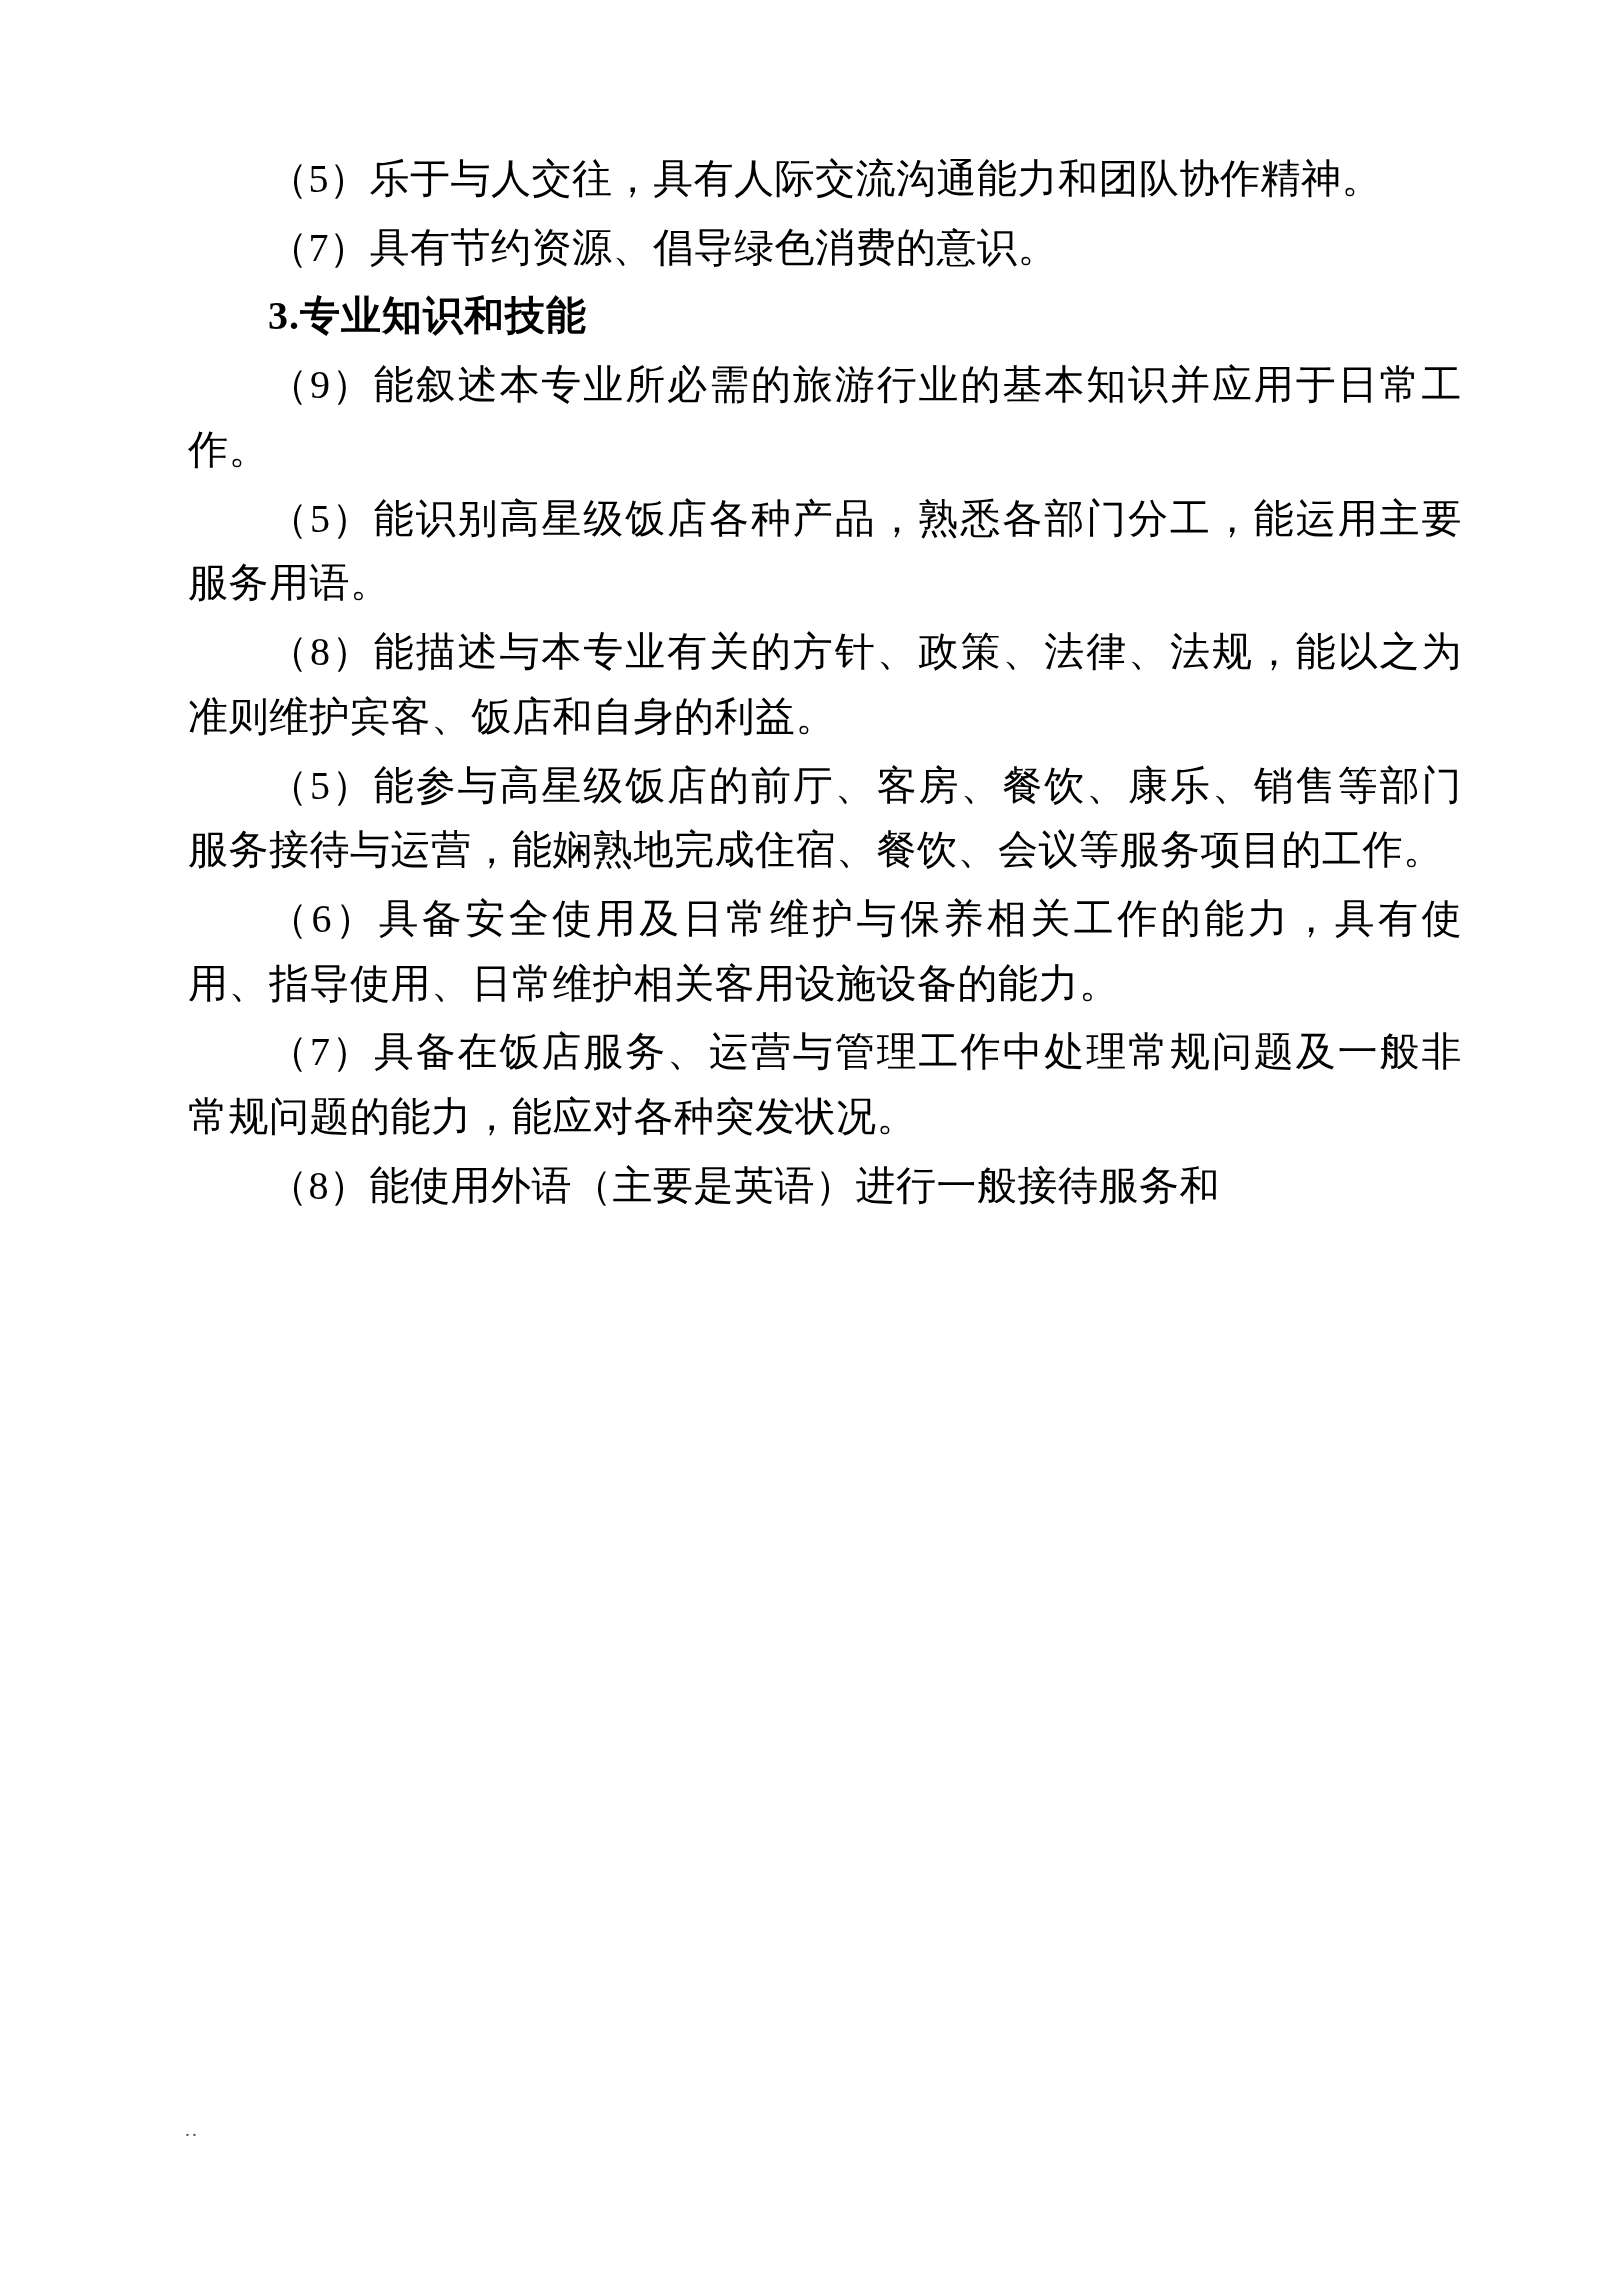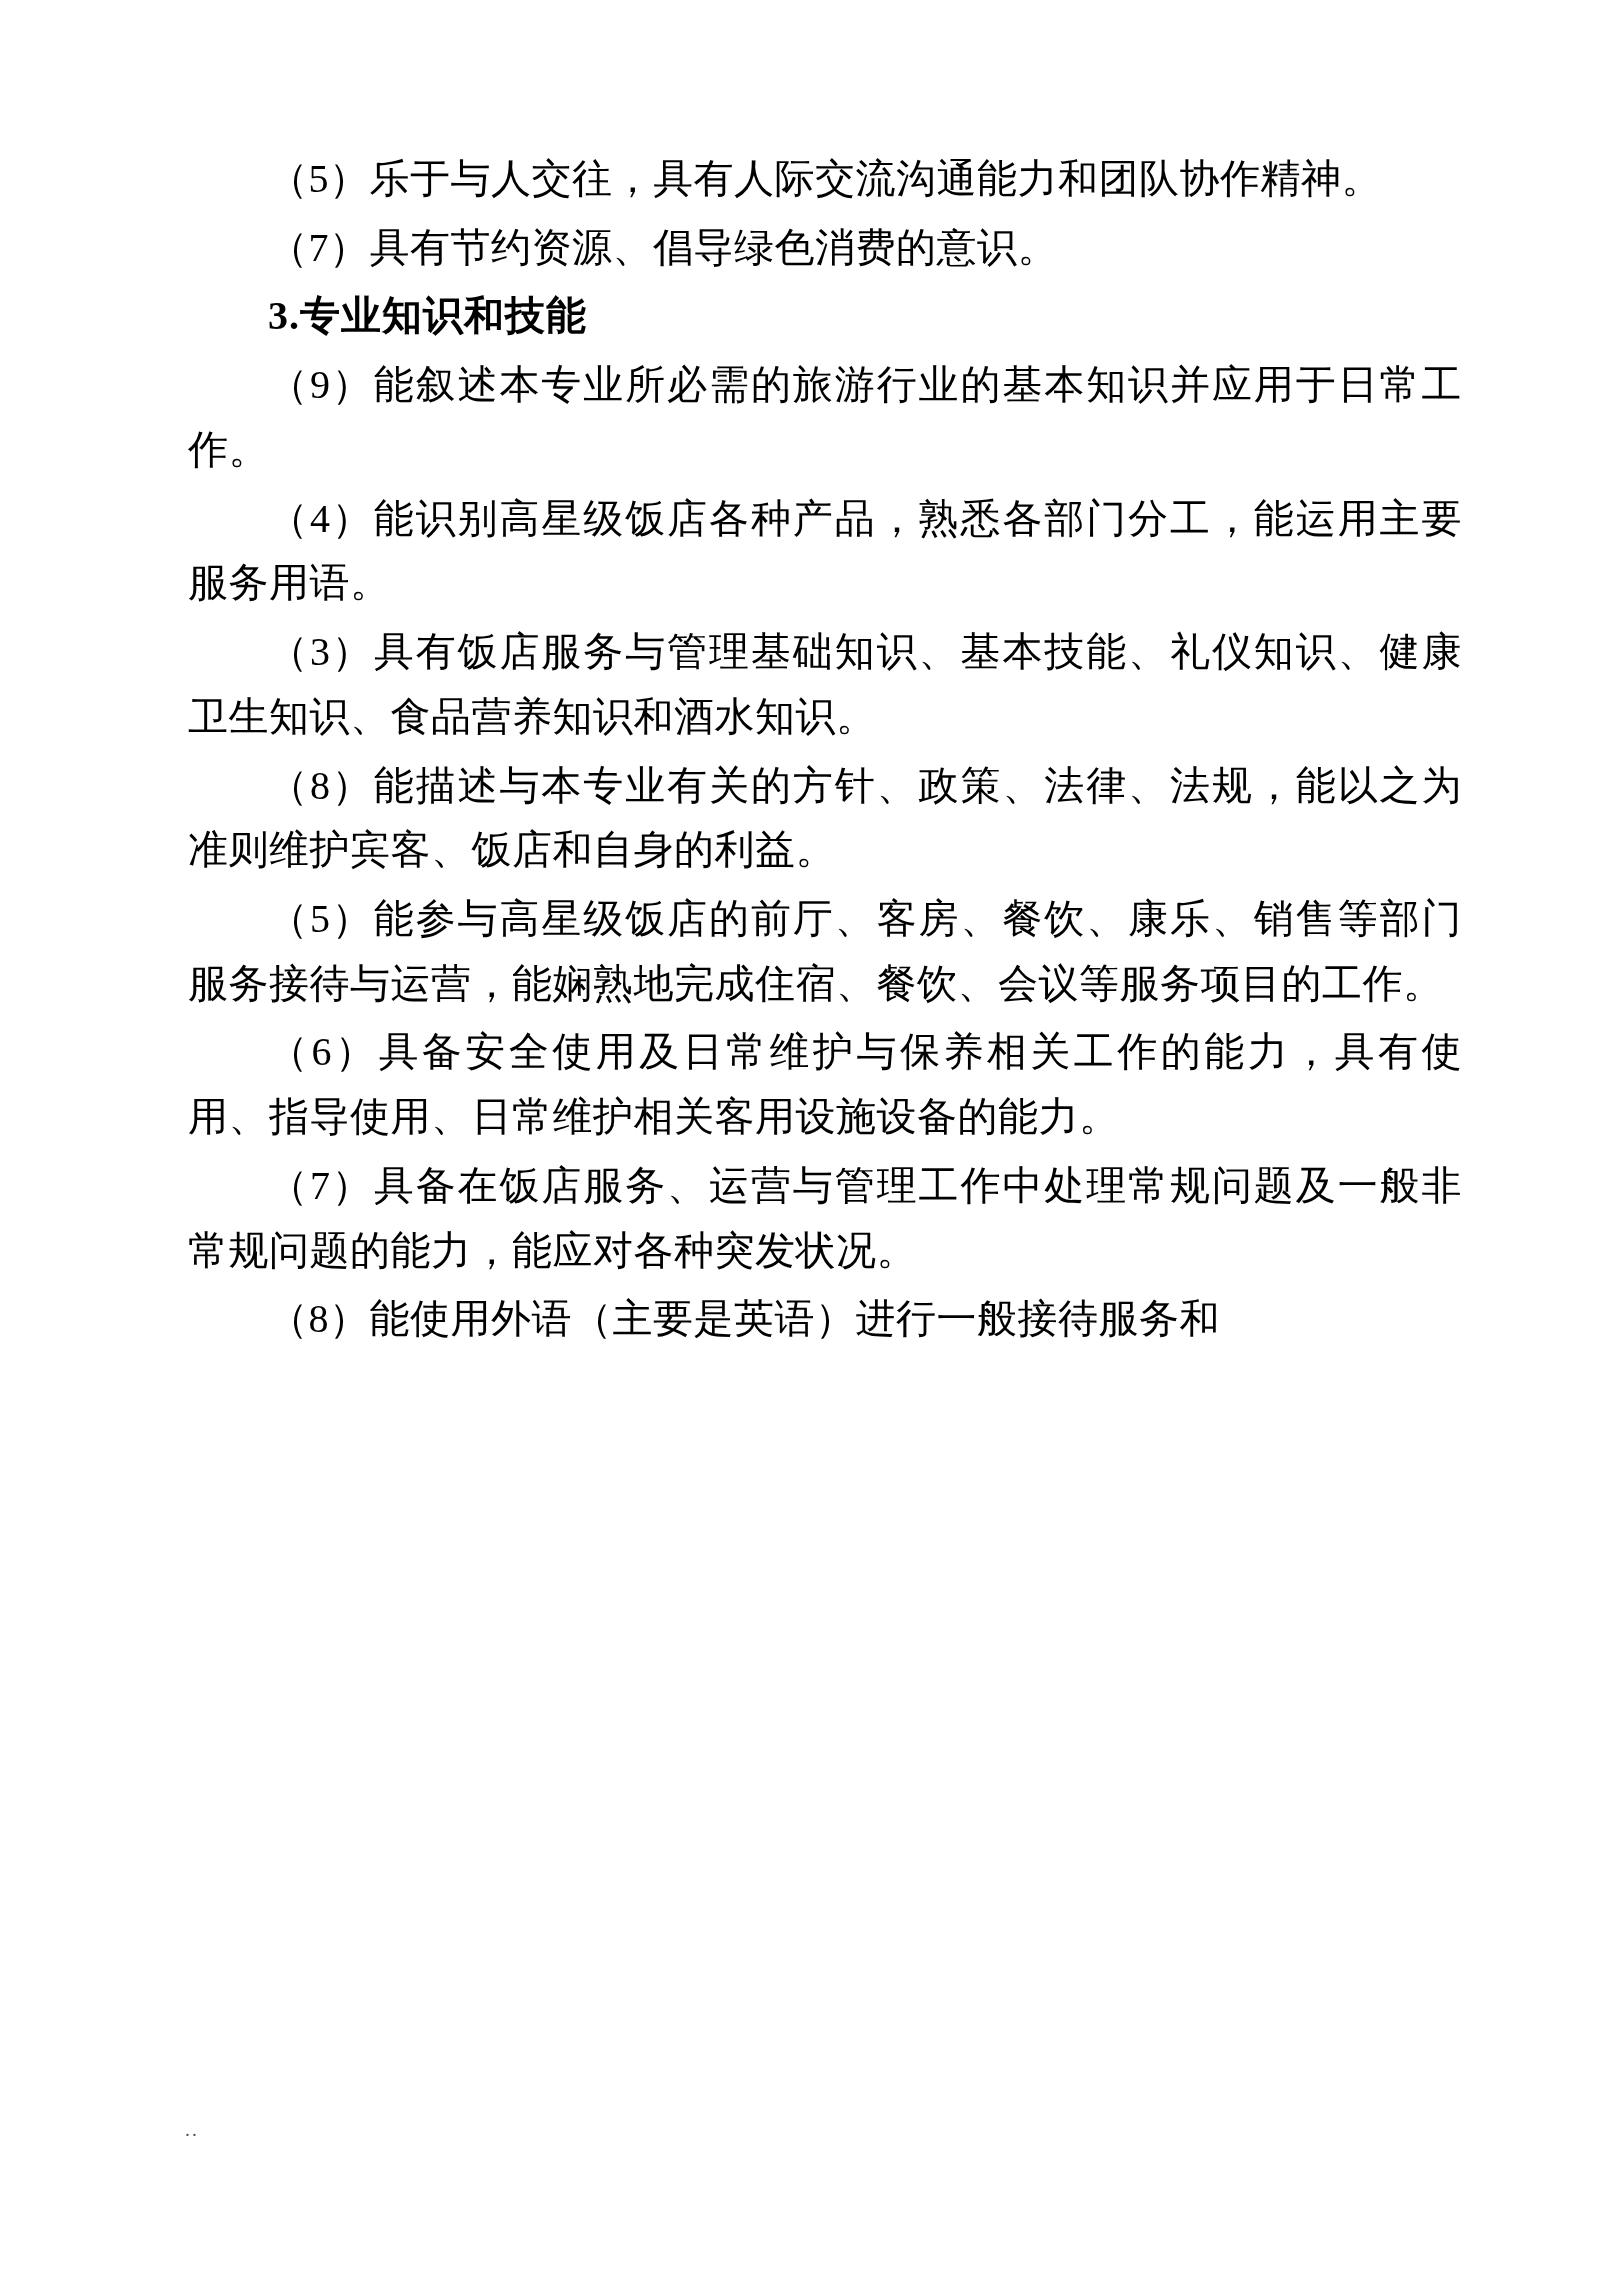--- a/index.html
+++ b/index.html
@@ -61,22 +61,21 @@
 
 <div class="page">
   <div class="content">
 
     <p class="para indent">（5）乐于与人交往，具有人际交流沟通能力和团队协作精神。</p>
     <p class="para indent">（7）具有节约资源、倡导绿色消费的意识。</p>
 
     <p class="heading">3.专业知识和技能</p>
 
     <p class="para indent">（9）能叙述本专业所必需的旅游行业的基本知识并应用于日常工作。</p>
-    <p class="para indent">（4）能识别高星级饭店各种产品，熟悉各部门分工，能运用主要服务用语。</p>
-    <p class="para indent">（3）具有饭店服务与管理基础知识、基本技能、礼仪知识、健康卫生知识、食品营养知识和酒水知识。</p>
+    <p class="para indent">（5）能识别高星级饭店各种产品，熟悉各部门分工，能运用主要服务用语。</p>
     <p class="para indent">（8）能描述与本专业有关的方针、政策、法律、法规，能以之为准则维护宾客、饭店和自身的利益。</p>
     <p class="para indent">（5）能参与高星级饭店的前厅、客房、餐饮、康乐、销售等部门服务接待与运营，能娴熟地完成住宿、餐饮、会议等服务项目的工作。</p>
     <p class="para indent">（6）具备安全使用及日常维护与保养相关工作的能力，具有使用、指导使用、日常维护相关客用设施设备的能力。</p>
     <p class="para indent">（7）具备在饭店服务、运营与管理工作中处理常规问题及一般非常规问题的能力，能应对各种突发状况。</p>
     <p class="para indent">（8）能使用外语（主要是英语）进行一般接待服务和</p>
 
   </div>
   <div class="footer-mark">..</div>
 </div>
 

